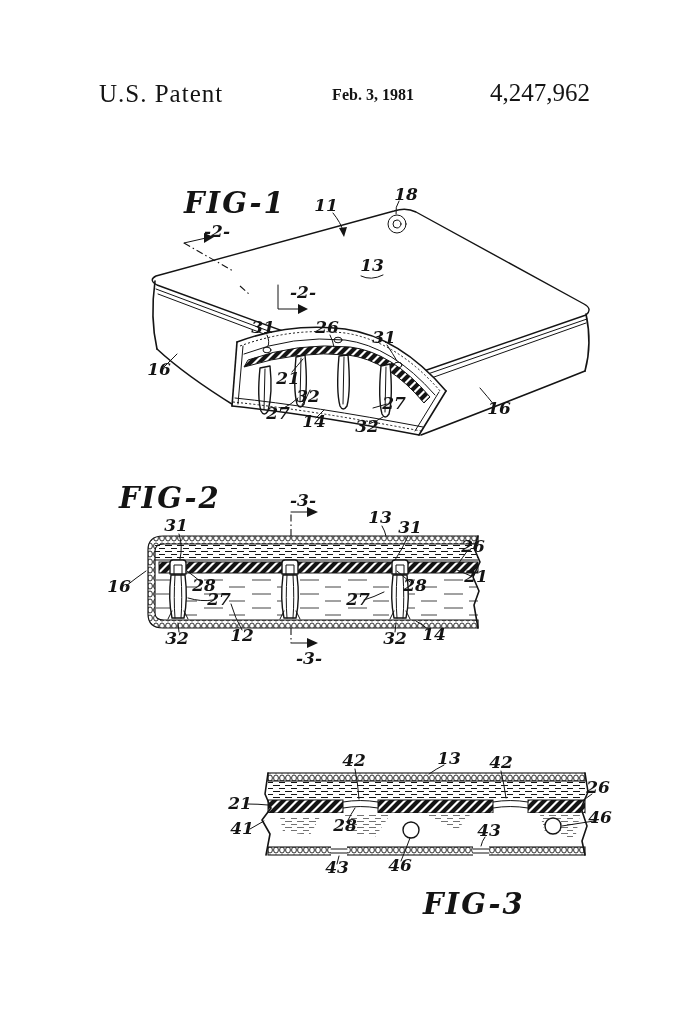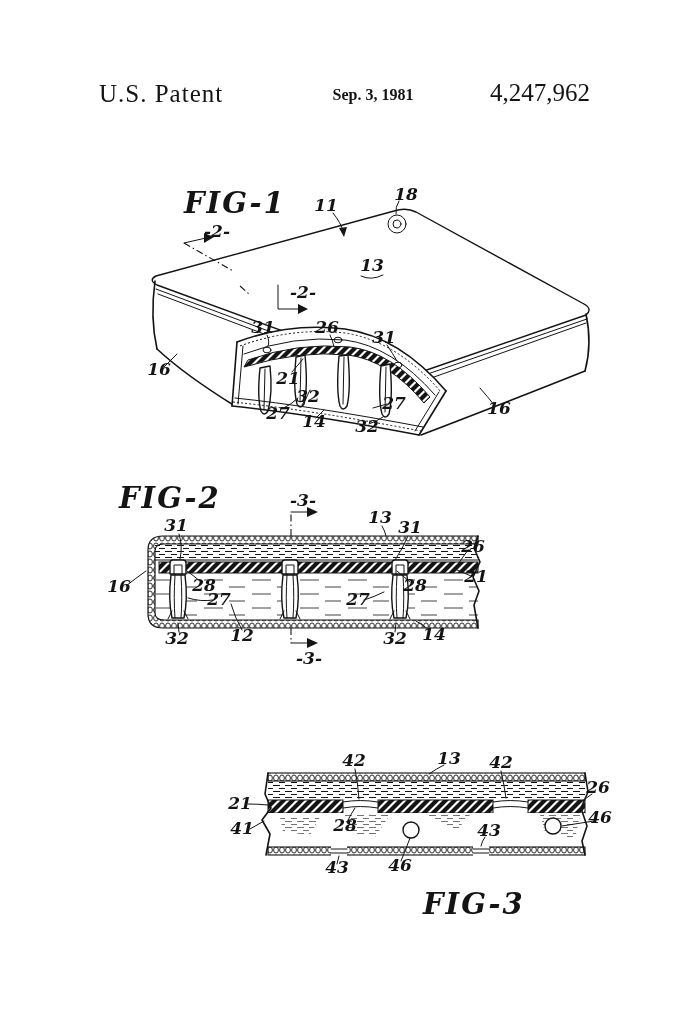--- a/index.html
+++ b/index.html
@@ -30,21 +30,21 @@
     font-family:"DejaVu Serif", serif; font-style:italic; font-weight:bold;
     font-size:29px; fill:#141414; letter-spacing:2px; text-anchor:start;
   }
 </style>
 </head>
 <body>
 
 <div class="page">
 
   <span class="hdr-title">U.S. Patent</span>
-  <span class="hdr-date">Sep. 3, 1981</span>
+  <span class="hdr-date">Feb. 3, 1981</span>
   <span class="hdr-number">4,247,962</span>
 
   <svg id="fig1" width="470" height="262" viewBox="0 0 470 262">
     <defs>
       <pattern id="hatchP" patternUnits="userSpaceOnUse" width="9" height="9">
         <rect width="9" height="9" fill="#ffffff"></rect>
         <path d="M-2,11 L11,-2 M-6.5,6.5 L6.5,-6.5 M2.5,15.5 L15.5,2.5" stroke="#141414" stroke-width="4.2"></path>
       </pattern>
       <pattern id="ropeP" patternUnits="userSpaceOnUse" width="6" height="8">
         <ellipse cx="3" cy="4" rx="2.4" ry="3" fill="none" stroke="#141414" stroke-width="0.9"></ellipse>

